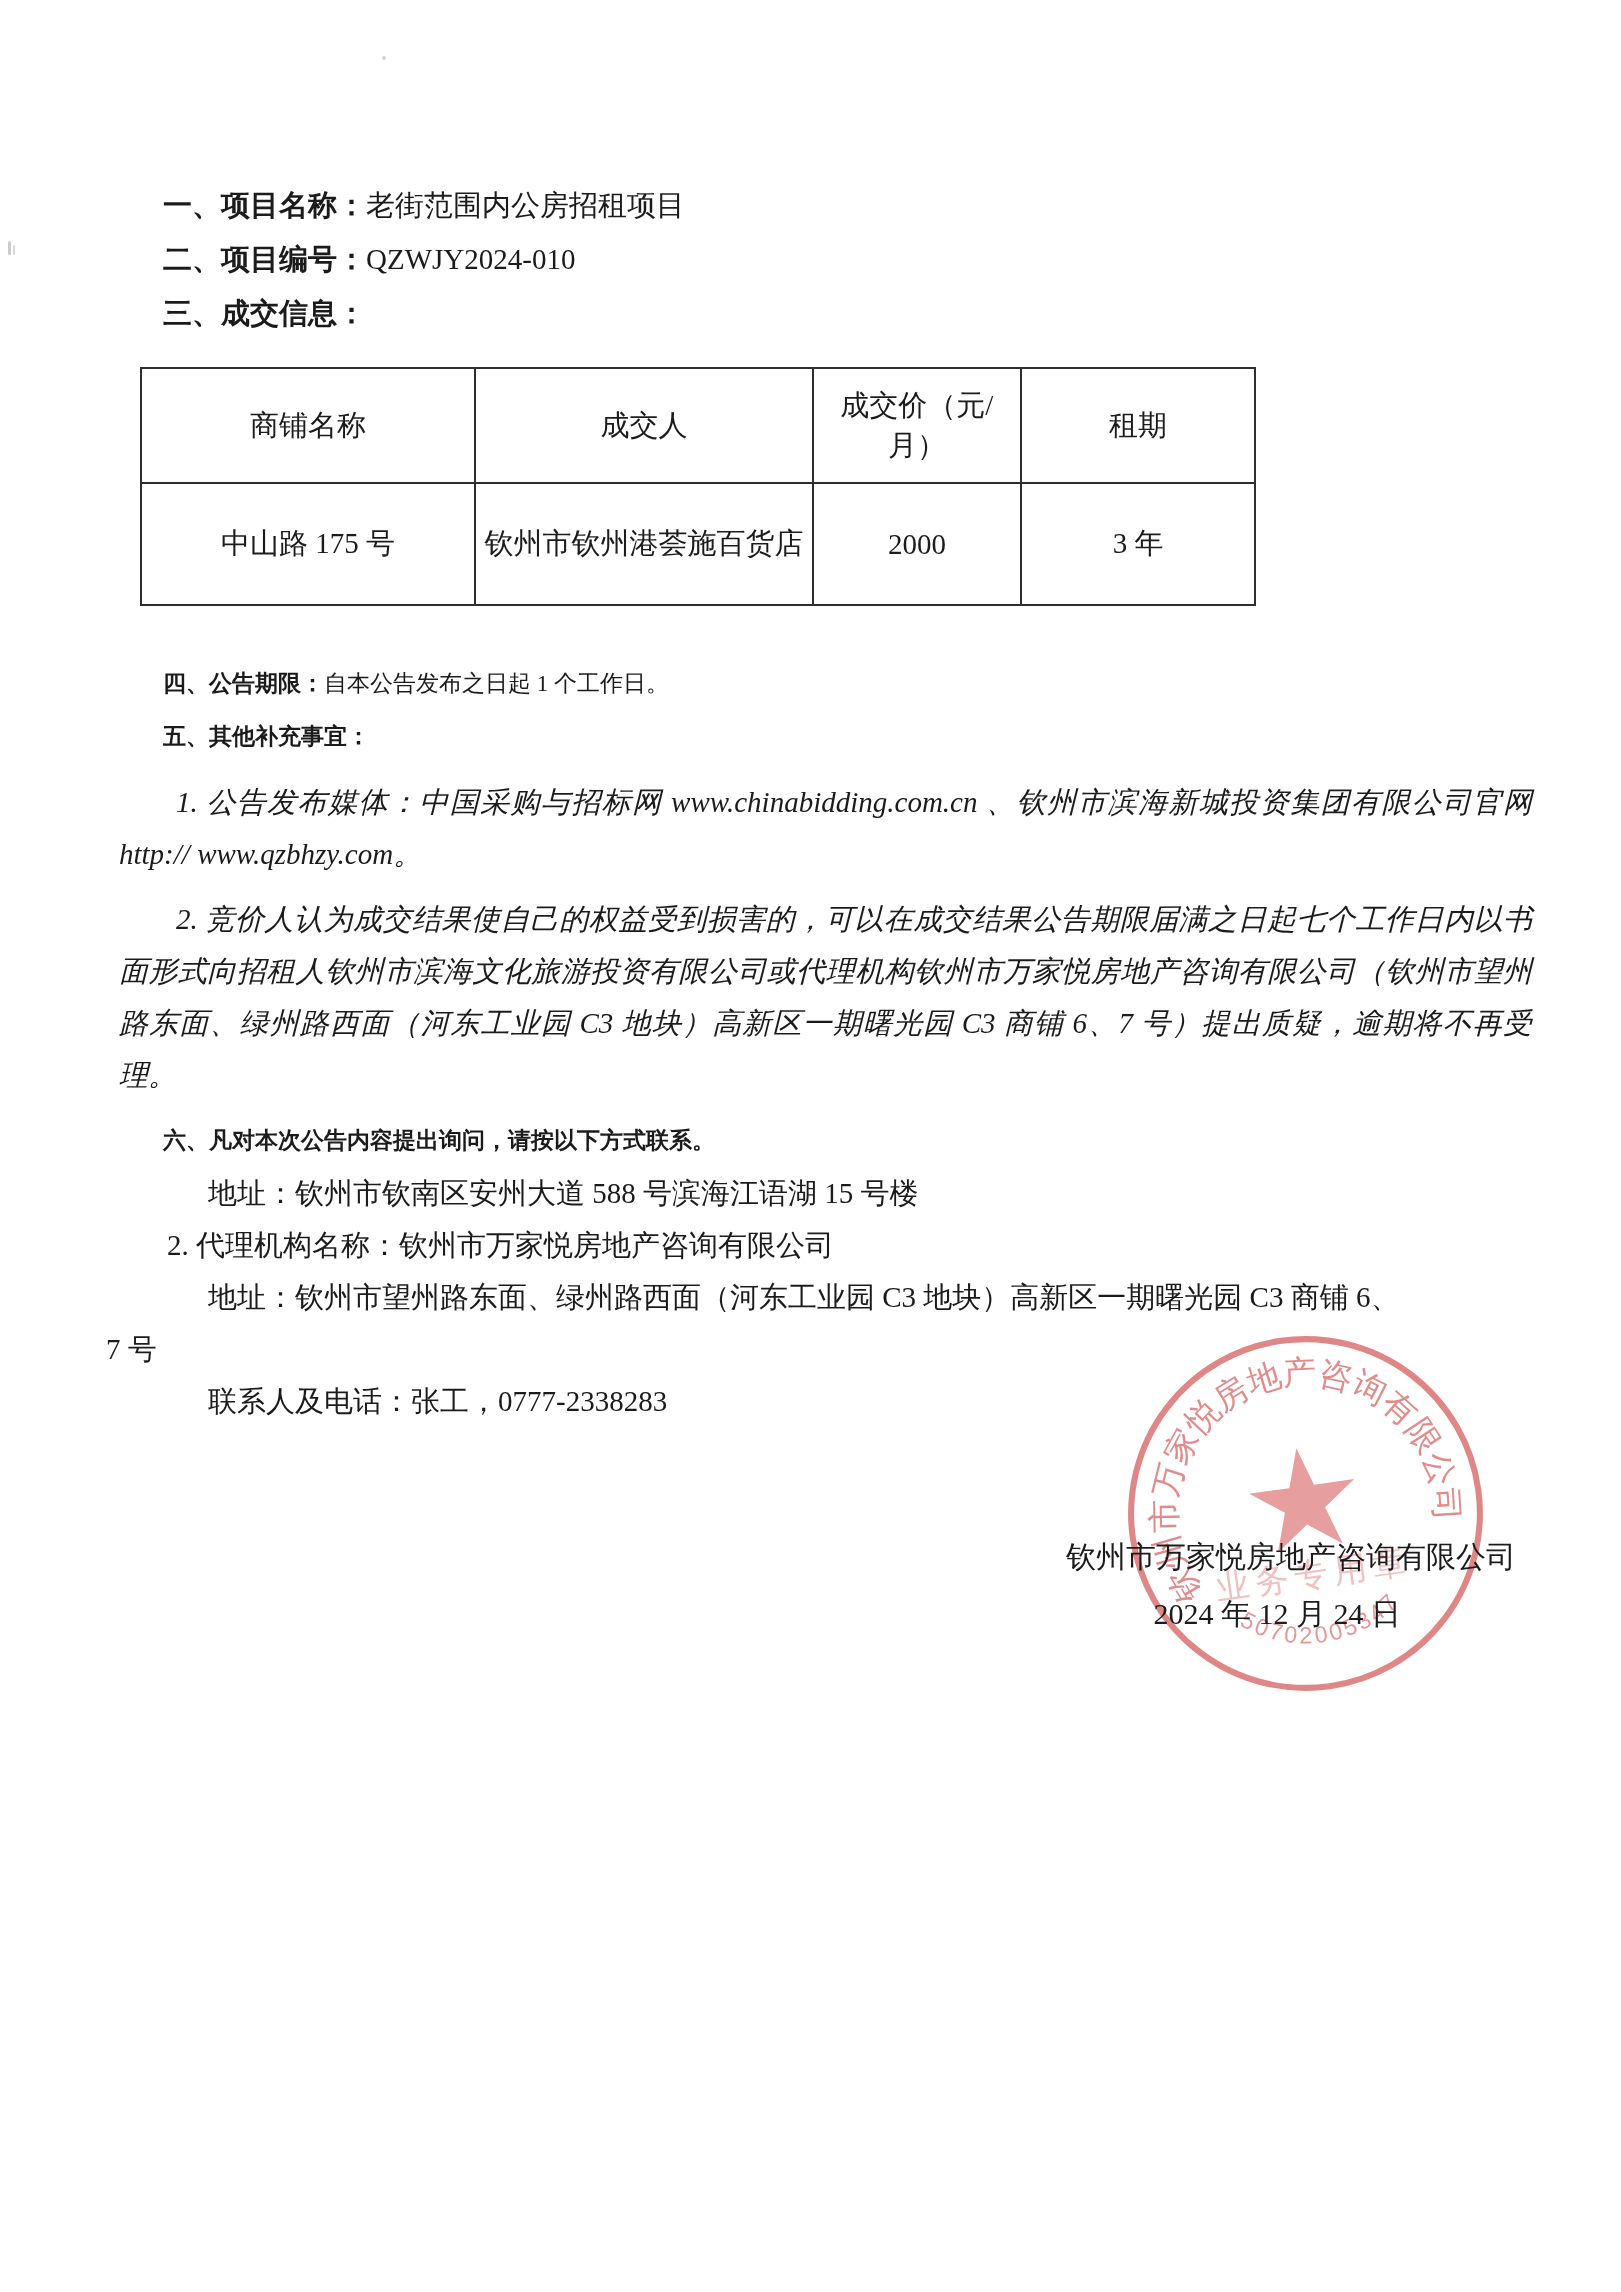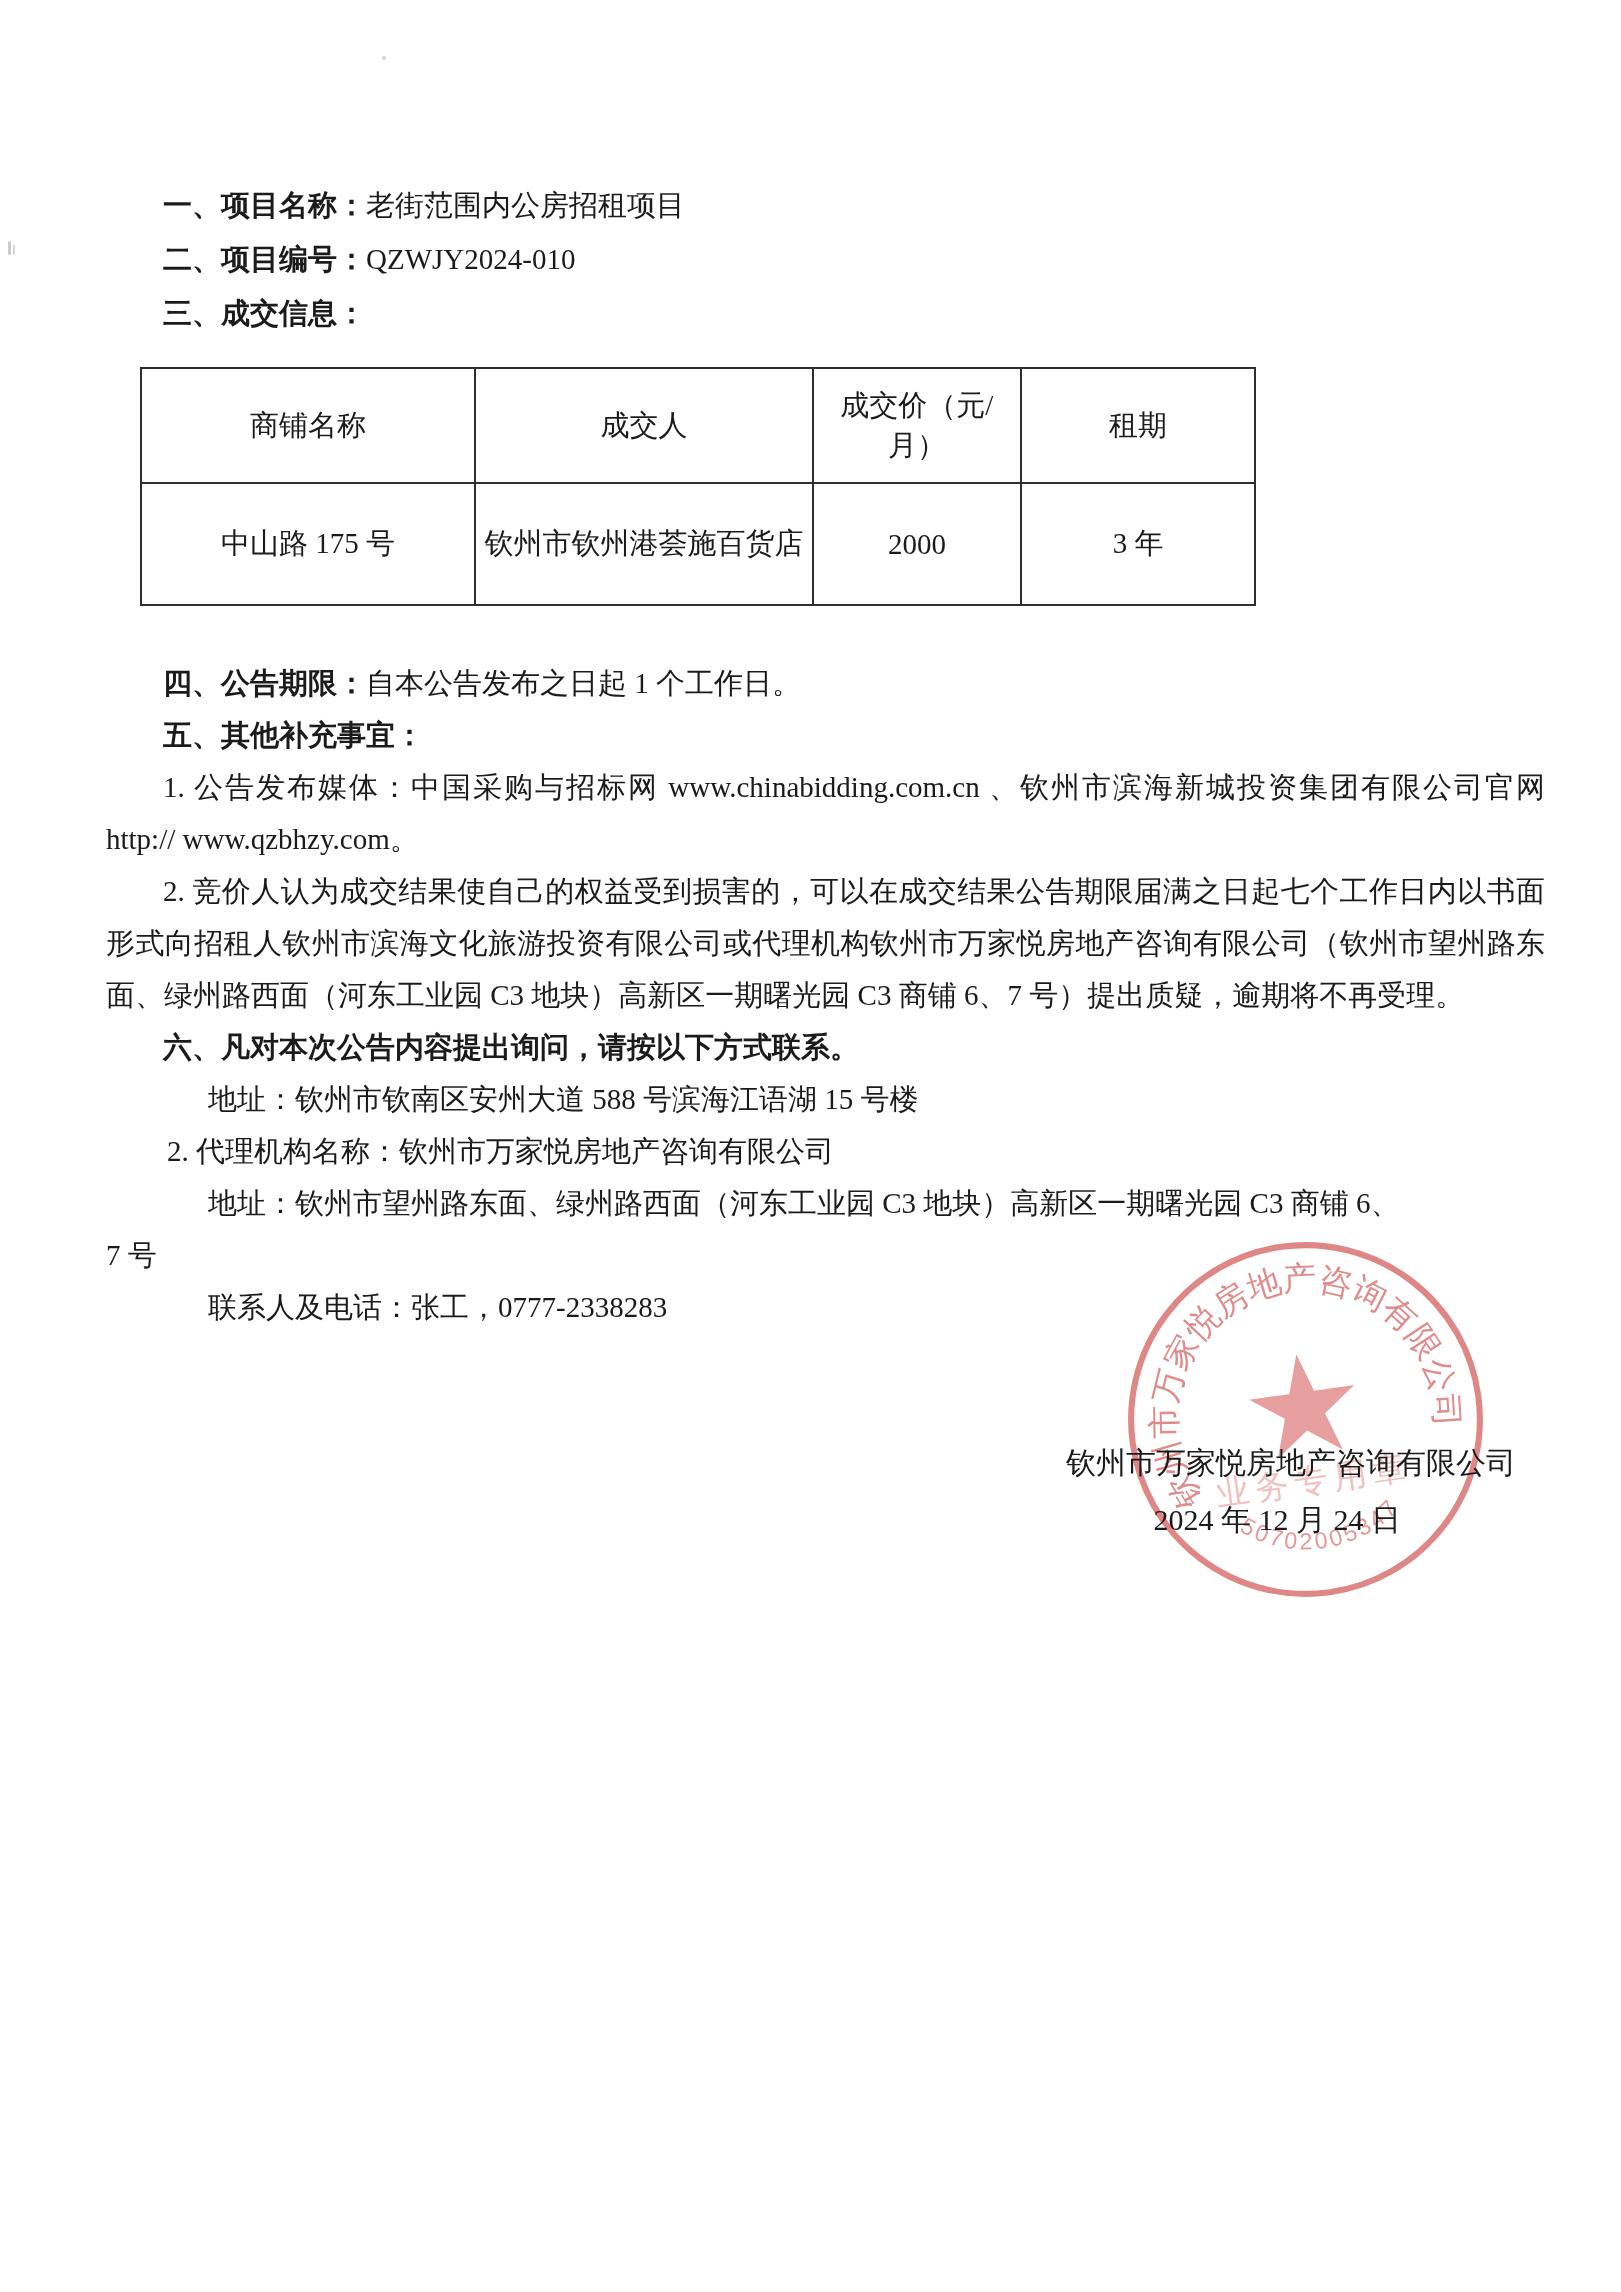--- a/index.html
+++ b/index.html
@@ -44,31 +44,32 @@
     font-size:29px;
     text-align:center;
     vertical-align:middle;
     padding:0 5.9px;
   }
   table.deal th{height:113px;}
   table.deal td{height:120px;}
   .c1{width:30%;}.c2{width:30.3%;}.c3{width:18.7%;}.c4{width:21%;}
   .sec{
     margin:0;
-    font-size:29px;
+    font-size:23px;
     line-height:52px;
   }
   .sec.first{margin-top:51px;}
   .ind2{padding-left:57px;}
   .para{
-    margin:0;
+    margin:13px;
     font-size:29px;
     line-height:52px;
     text-align:justify;
     text-indent:57px;
+    font-style:italic;
   }
   .latin{letter-spacing:0;text-align:right;}
   .contact-name{font-size:29px;line-height:52px;padding-left:61px;}
   .contact-sub{font-size:29px;line-height:52px;padding-left:102px;}
   .contact-hang{font-size:29px;line-height:52px;padding-left:0;}
   .sig-wrap{
     position:relative;
     height:549px;
   }
   .sig-company{

